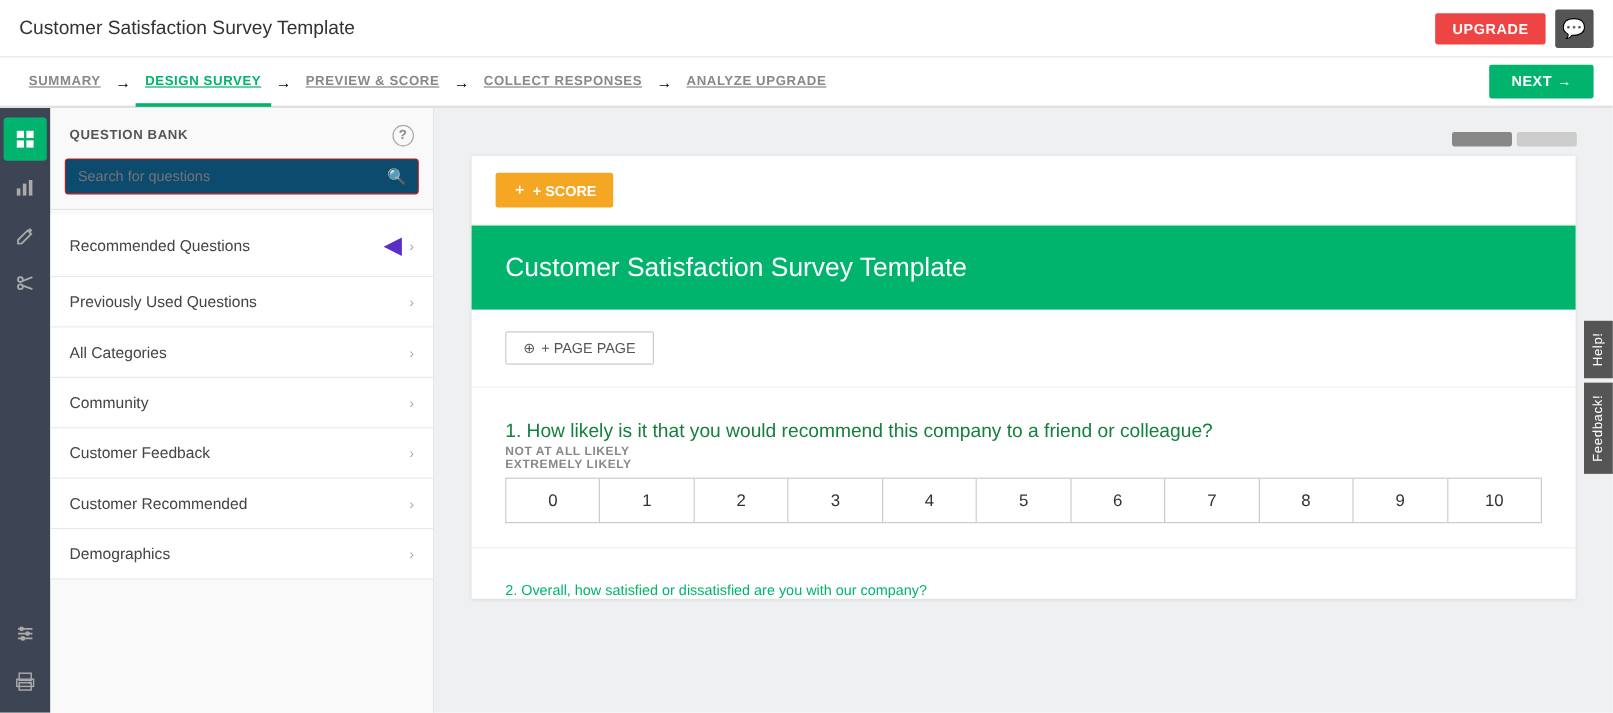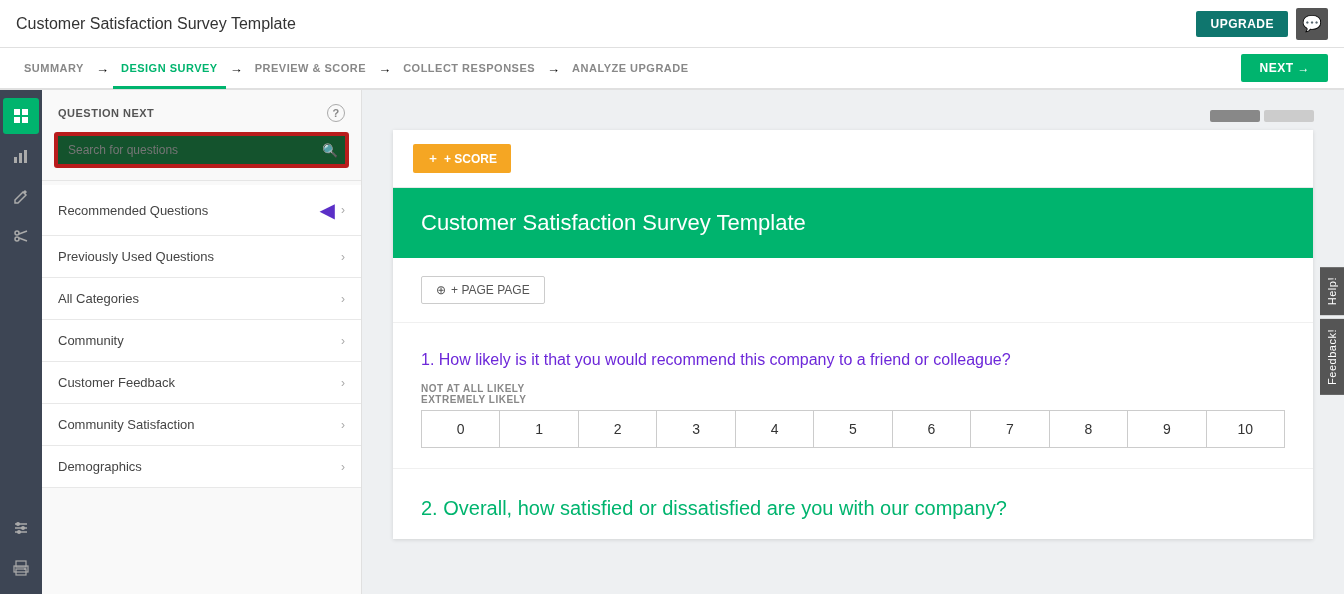--- a/index.html
+++ b/index.html
@@ -19,21 +19,21 @@
       font-size: 16px;
       font-weight: normal;
       color: #333;
     }
     .top-bar-actions {
       display: flex;
       align-items: center;
       gap: 8px;
     }
     .upgrade-btn {
-      background: #0f766e;
+      background: #ef4444;
       color: #fff;
       border: none;
       padding: 6px 14px;
       font-size: 12px;
       font-weight: bold;
       cursor: pointer;
       border-radius: 2px;
       letter-spacing: 0.5px;
     }
     .chat-btn {
@@ -72,20 +72,21 @@
       gap: 4px;
       padding: 0 8px;
       height: 100%;
       font-size: 11px;
       font-weight: bold;
       color: #888;
       letter-spacing: 0.5px;
       cursor: pointer;
       border-bottom: 3px solid transparent;
       margin-bottom: -2px;
+      text-decoration: underline;
     }
     .nav-step.active {
       color: #00b46e;
       border-bottom: 3px solid #00b46e;
     }
     .nav-next-btn {
       background: #00b46e;
       color: #fff;
       border: none;
       padding: 7px 18px;
@@ -163,24 +164,24 @@
       font-size: 11px;
       cursor: pointer;
     }
     .qb-search {
       margin: 0 12px 12px;
       position: relative;
     }
     .qb-search input {
       width: 100%;
       padding: 7px 32px 7px 10px;
-      border: 4px solid #b91c1c;
+      border: 1px solid #b91c1c;
       border-radius: 3px;
       font-size: 12px;
-      background: #14532d;
+      background: #0c4a6e;
       color: #999;
     }
     .qb-search .search-icon {
       position: absolute;
       right: 10px;
       top: 50%;
       transform: translateY(-50%);
       color: #aaa;
       font-size: 13px;
     }
@@ -261,22 +262,22 @@
       display: flex;
       align-items: center;
       gap: 5px;
     }
     .survey-question-block {
       padding: 28px 28px 20px;
       border-bottom: 1px solid #f0f0f0;
     }
     .question-text {
       font-size: 16px;
-      color: #6d28d9;
-      margin-bottom: 14px;
+      color: #15803d;
+      margin-bottom: 2px;
     }
     .nps-labels {
       display: flex;
       justify-content: space-between;
       margin-bottom: 5px;
       font-size: 10px;
       font-weight: bold;
       color: #888;
       letter-spacing: 0.5px;
       flex-direction: column;
@@ -290,23 +291,23 @@
       text-align: center;
       padding: 10px 4px;
       border-right: 1px solid #ccc;
       font-size: 14px;
       color: #333;
       cursor: pointer;
     }
     .nps-cell:last-child { border-right: none; }
 
     .question2-text {
-      font-size: 20px;
+      font-size: 12px;
       color: #00b46e;
-      padding: 28px 28px 19px;
+      padding: 28px 28px 0;
     }
 
     
     .side-tabs {
       position: fixed;
       right: 0;
       top: 45%;
       display: flex;
       flex-direction: column;
     }
@@ -419,21 +420,21 @@
         <rect x="3" y="1" width="10" height="6" stroke="#aaa" stroke-width="1.2" fill="none"></rect>
         <rect x="3" y="9" width="10" height="6" stroke="#aaa" stroke-width="1.2" fill="none"></rect>
         <rect x="1" y="6" width="14" height="6" stroke="#aaa" stroke-width="1.2" fill="none"></rect>
         <circle cx="12" cy="9" r="1" fill="#aaa"></circle>
       </svg>
     </div>
   </div>
 
   <div class="question-bank">
     <div class="qb-header">
-      <span>QUESTION NEXT</span>
+      <span>QUESTION BANK</span>
       <div class="qb-help-icon">
         <span>?</span>
       </div>
     </div>
     <div class="qb-search">
       <input type="text" placeholder="Search for questions" style="">
       <span class="search-icon">🔍</span>
     </div>
     <div class="qb-divider"></div>
 
@@ -454,21 +455,21 @@
     </div>
     <div class="qb-item">
       <span>Community</span>
       <span class="chevron">›</span>
     </div>
     <div class="qb-item">
       <span>Customer Feedback</span>
       <span class="chevron">›</span>
     </div>
     <div class="qb-item">
-      <span>Community Satisfaction</span>
+      <span>Customer Recommended</span>
       <span class="chevron">›</span>
     </div>
     <div class="qb-item">
       <span>Demographics</span>
       <span class="chevron">›</span>
     </div>
   </div>
 
   <div class="main-content">
 

